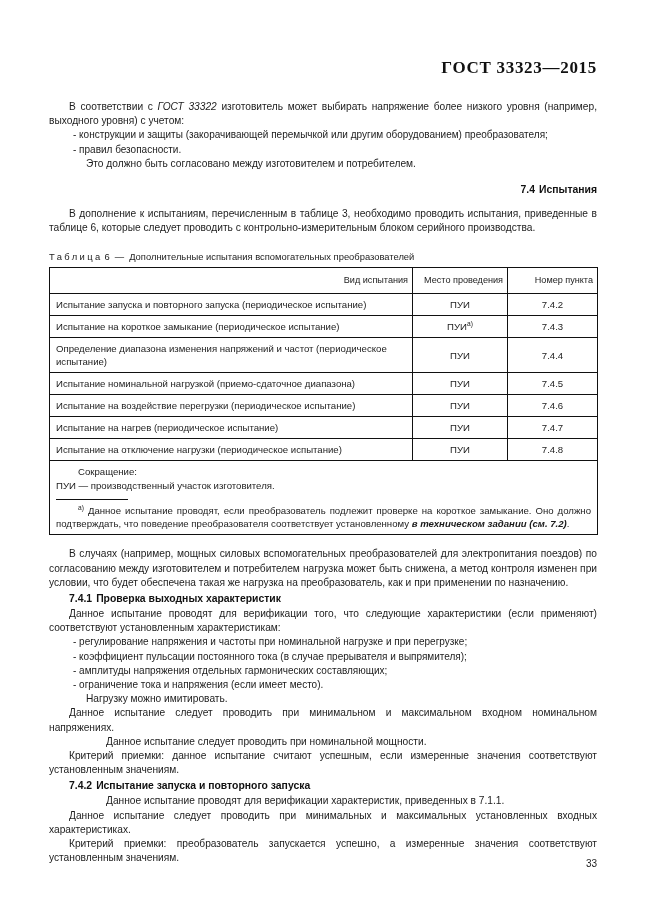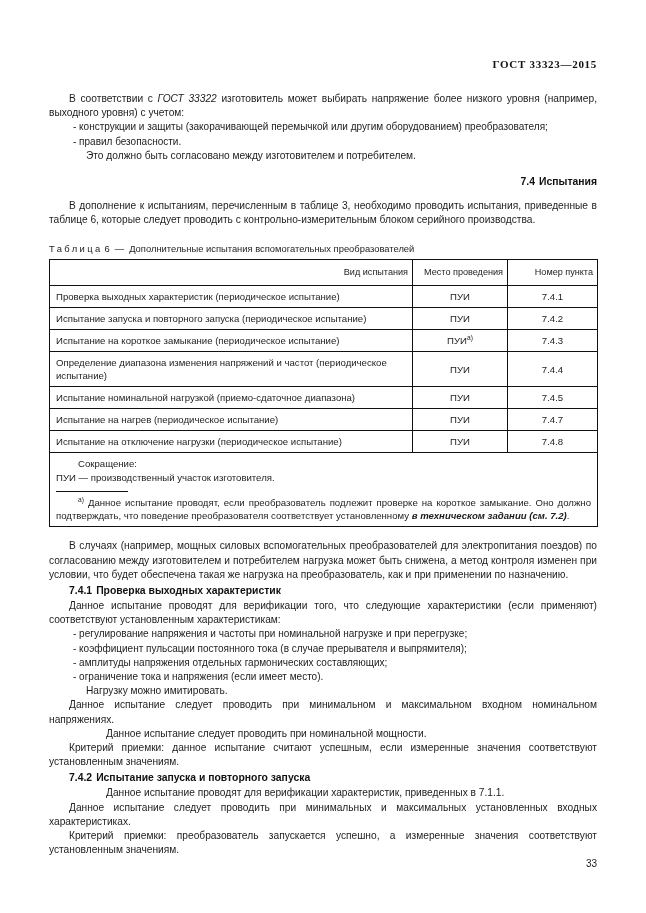--- a/index.html
+++ b/index.html
@@ -25,21 +25,21 @@
   .content {
     position: absolute;
     left: 49px;
     top: 58px;
     width: 548px;
   }
   .doc-header {
     text-align: right;
     font-family: "Liberation Serif", serif;
     font-weight: bold;
-    font-size: 11px;
+    font-size: 17px;
     letter-spacing: 0.7px;
     color: #111;
     margin: 0 0 22px 0;
   }
   p {
     margin: 0;
     font-size: 10.2px;
     line-height: 14.2px;
     text-align: justify;
     color: #1c1c1c;
@@ -172,43 +172,43 @@
       </colgroup>
       <thead>
         <tr>
           <th>Вид испытания</th>
           <th>Место проведения</th>
           <th>Номер пункта</th>
         </tr>
       </thead>
       <tbody>
         <tr>
-          <td class="c-kind">Проверка выходных характеристик (периодическое испытание)</td>
-          <td class="c-place"><span>ПУИ</span><sup></sup></td>
-          <td class="c-clause">7.4.1</td>
-        </tr>
-        <tr>
           <td class="c-kind">Испытание запуска и повторного запуска (периодическое испытание)</td>
           <td class="c-place"><span>ПУИ</span><sup></sup></td>
           <td class="c-clause">7.4.2</td>
         </tr>
         <tr>
           <td class="c-kind">Испытание на короткое замыкание (периодическое испытание)</td>
           <td class="c-place"><span>ПУИ</span><sup>а)</sup></td>
           <td class="c-clause">7.4.3</td>
         </tr>
         <tr>
           <td class="c-kind">Определение диапазона изменения напряжений и частот (периодическое испытание)</td>
           <td class="c-place"><span>ПУИ</span><sup></sup></td>
           <td class="c-clause">7.4.4</td>
         </tr>
         <tr>
           <td class="c-kind">Испытание номинальной нагрузкой (приемо-сдаточное диапазона)</td>
           <td class="c-place"><span>ПУИ</span><sup></sup></td>
           <td class="c-clause">7.4.5</td>
+        </tr>
+        <tr>
+          <td class="c-kind">Испытание на воздействие перегрузки (периодическое испытание)</td>
+          <td class="c-place"><span>ПУИ</span><sup></sup></td>
+          <td class="c-clause">7.4.6</td>
         </tr>
         <tr>
           <td class="c-kind">Испытание на нагрев (периодическое испытание)</td>
           <td class="c-place"><span>ПУИ</span><sup></sup></td>
           <td class="c-clause">7.4.7</td>
         </tr>
         <tr>
           <td class="c-kind">Испытание на отключение нагрузки (периодическое испытание)</td>
           <td class="c-place"><span>ПУИ</span><sup></sup></td>
           <td class="c-clause">7.4.8</td>

